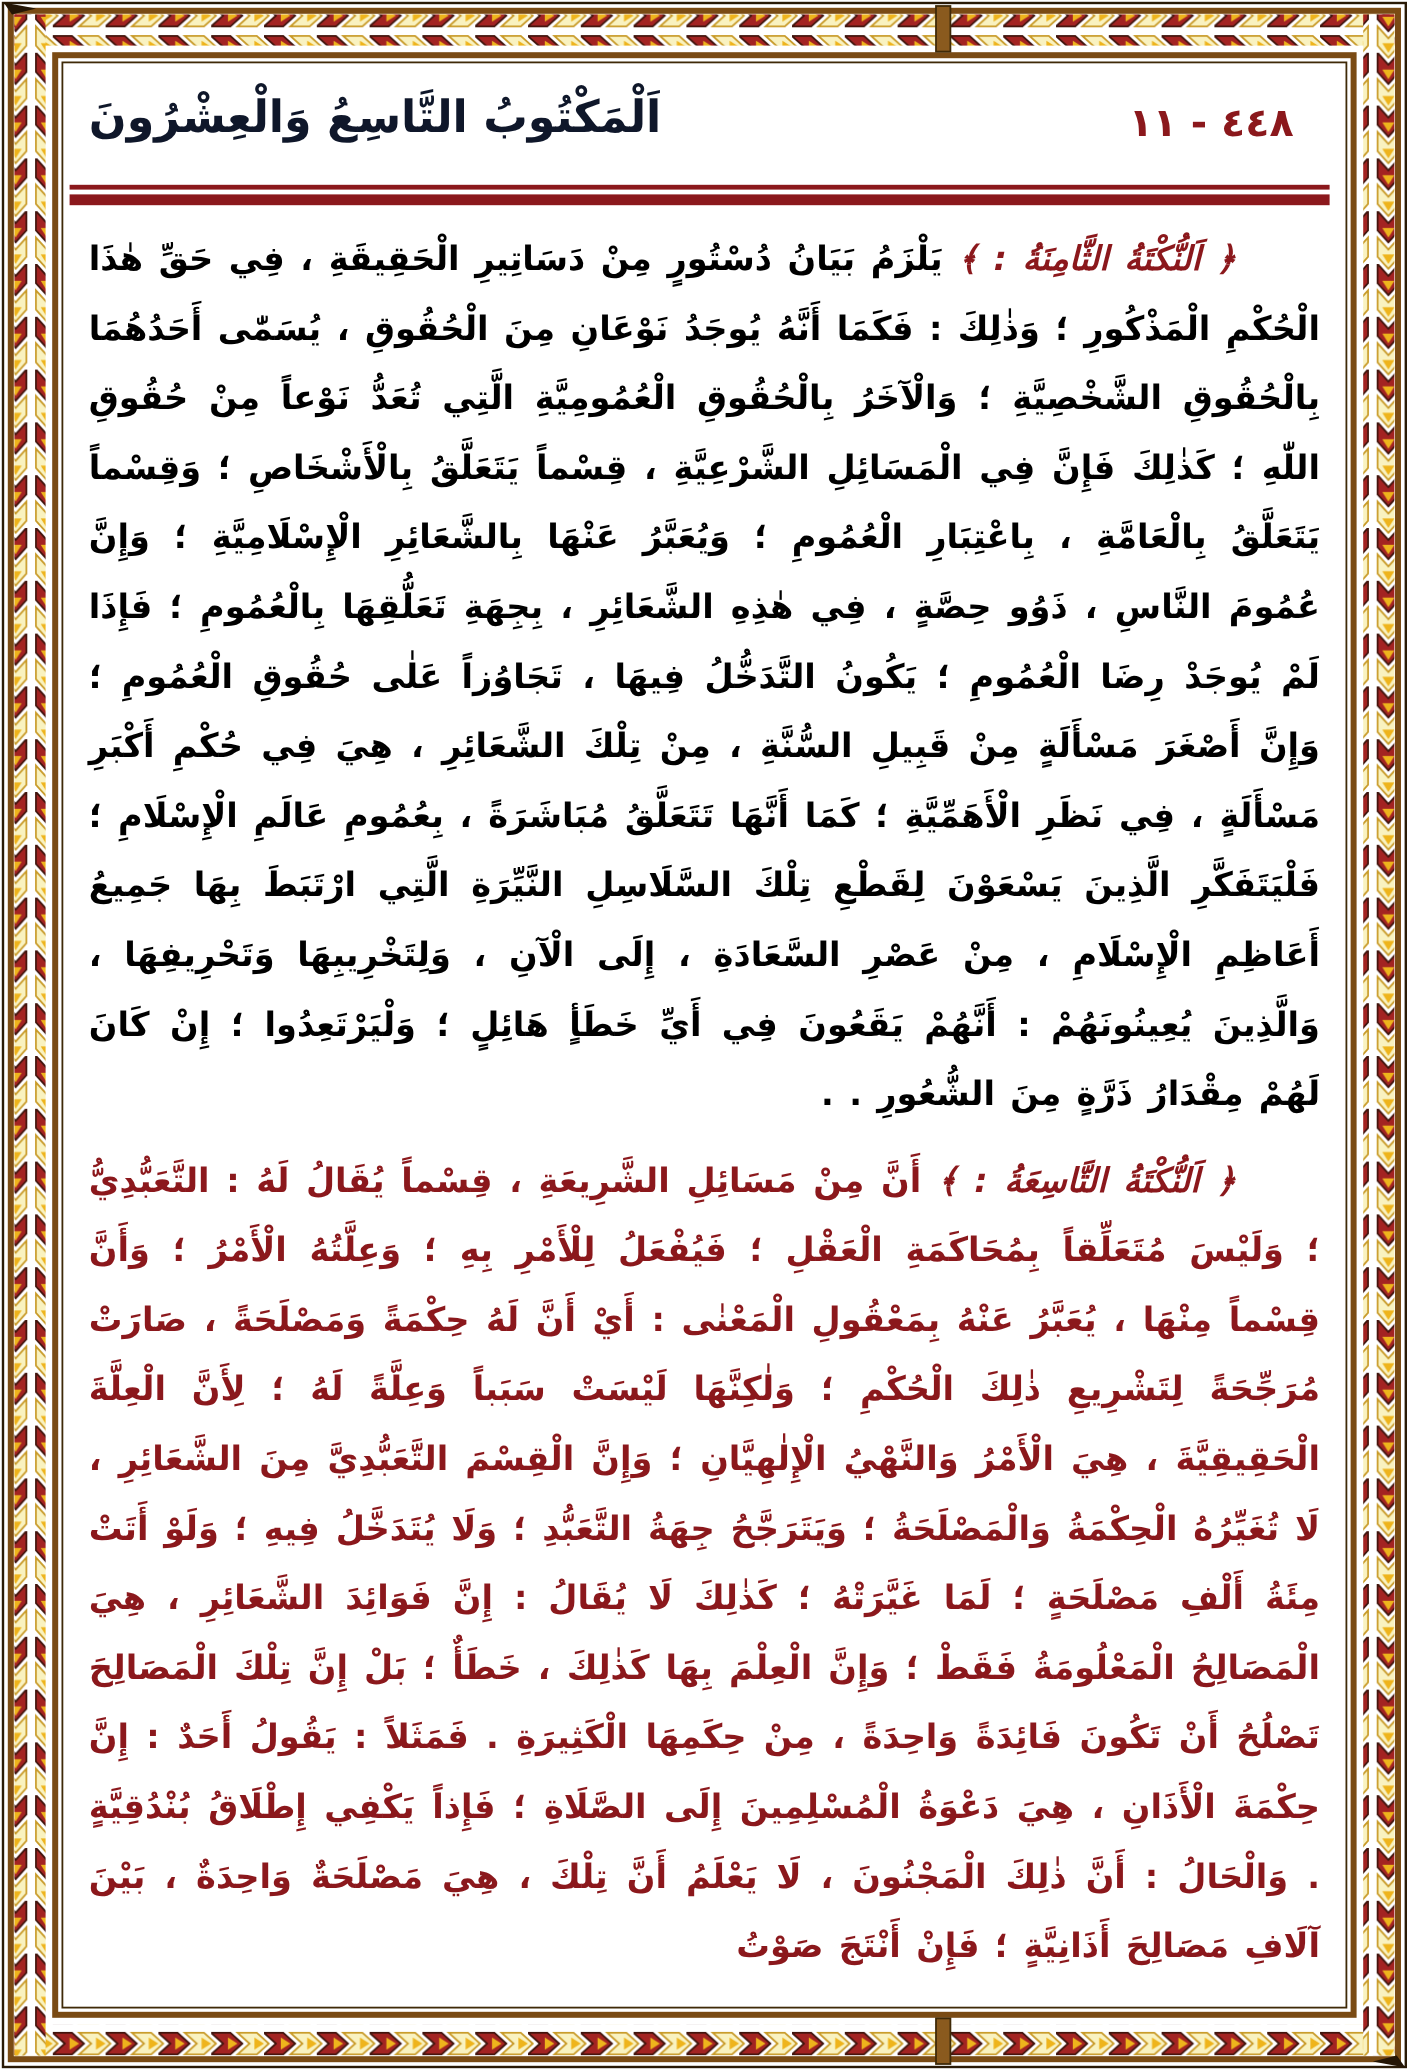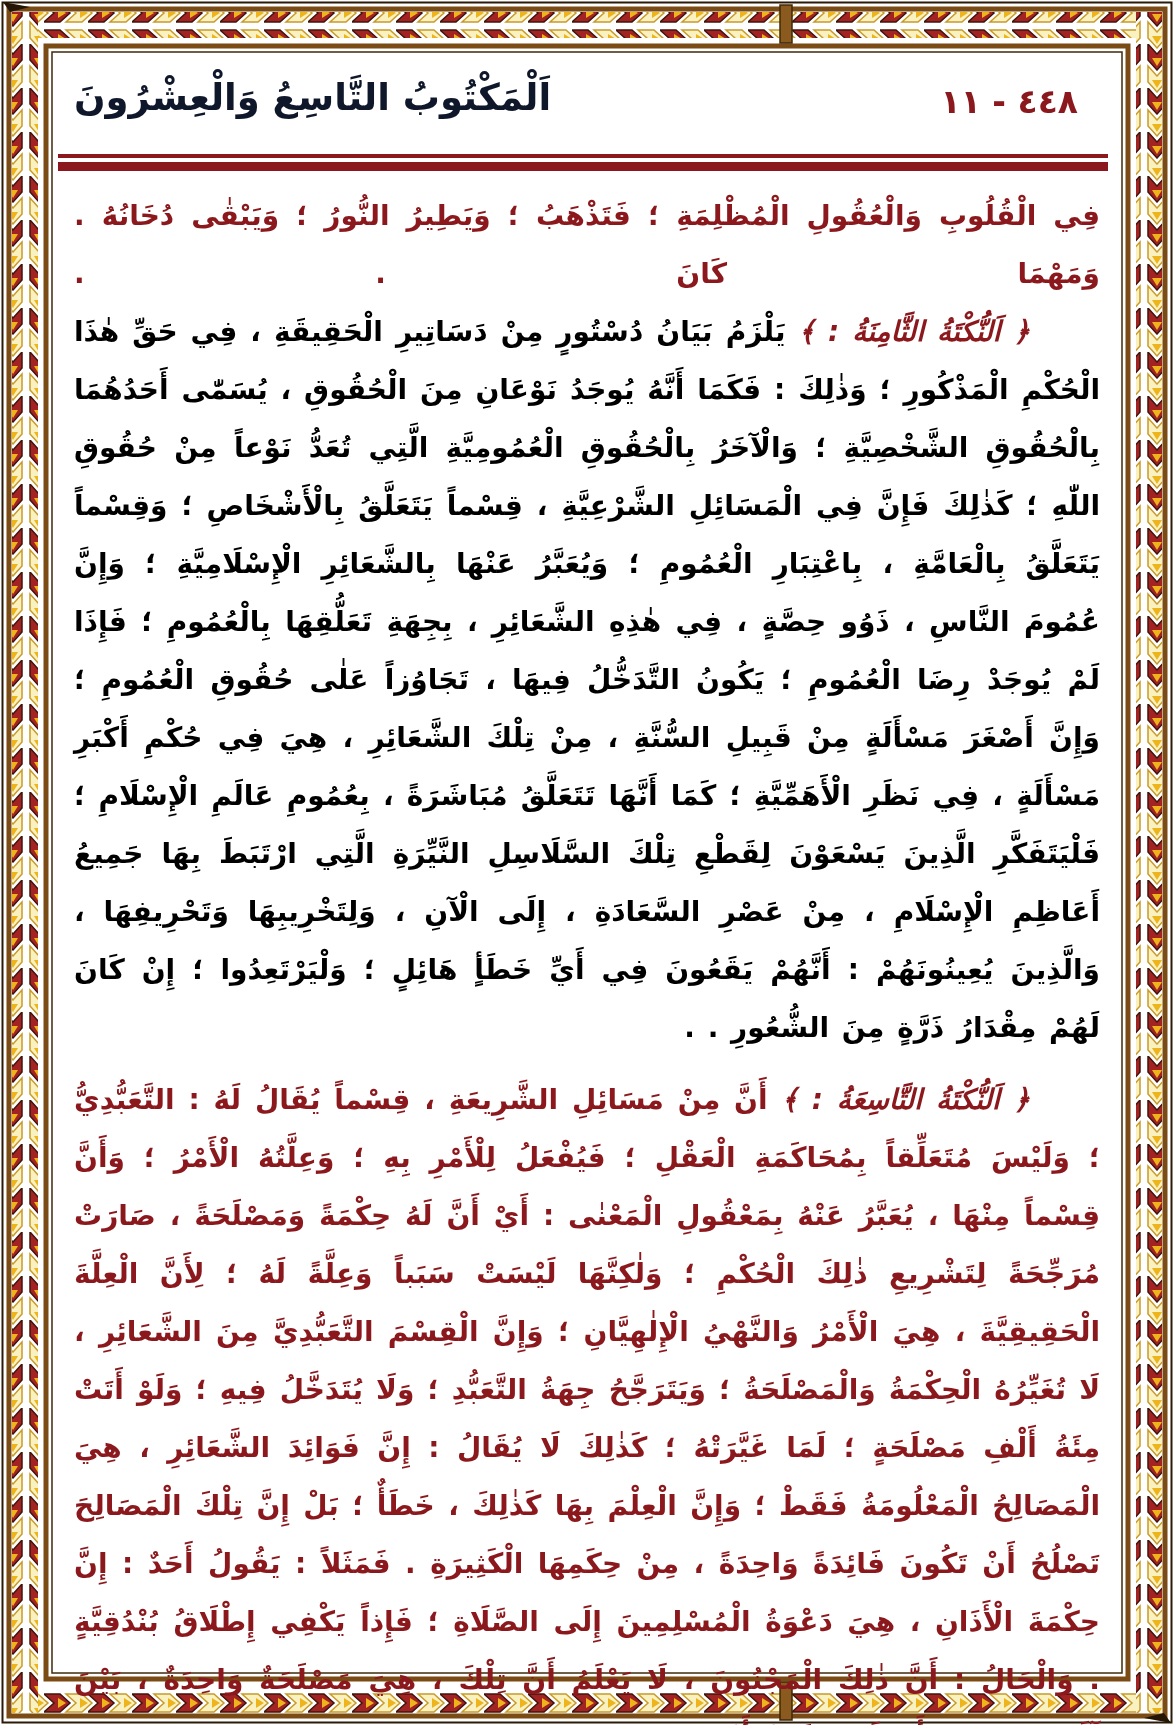--- a/index.html
+++ b/index.html
@@ -97,21 +97,20 @@
       <div class="title">اَلْمَكْتُوبُ التَّاسِعُ وَالْعِشْرُونَ</div>
     </div>
 
     <div class="rule">
       <div class="thin"></div>
       <div class="thick"></div>
     </div>
 
     <div class="bodytext">
 
-      <p class="para intro"><span>فِي الْقُلُوبِ وَالْعُقُولِ الْمُظْلِمَةِ ؛ فَتَذْهَبُ ؛ وَيَطِيرُ النُّورُ ؛ وَيَبْقٰى دُخَانُهُ . وَمَهْمَا كَانَ . .</span></p>
 
       <p class="para indent"><span class="lead">﴿ اَلنُّكْتَةُ الثَّامِنَةُ : ﴾</span> <span>يَلْزَمُ بَيَانُ دُسْتُورٍ مِنْ دَسَاتِيرِ الْحَقِيقَةِ ، فِي حَقِّ هٰذَا الْحُكْمِ الْمَذْكُورِ ؛ وَذٰلِكَ : فَكَمَا أَنَّهُ يُوجَدُ نَوْعَانِ مِنَ الْحُقُوقِ ، يُسَمّٰى أَحَدُهُمَا بِالْحُقُوقِ الشَّخْصِيَّةِ ؛ وَالْآخَرُ بِالْحُقُوقِ الْعُمُومِيَّةِ الَّتِي تُعَدُّ نَوْعاً مِنْ حُقُوقِ اللّٰهِ ؛ كَذٰلِكَ فَإِنَّ فِي الْمَسَائِلِ الشَّرْعِيَّةِ ، قِسْماً يَتَعَلَّقُ بِالْأَشْخَاصِ ؛ وَقِسْماً يَتَعَلَّقُ بِالْعَامَّةِ ، بِاعْتِبَارِ الْعُمُومِ ؛ وَيُعَبَّرُ عَنْهَا بِالشَّعَائِرِ الْإِسْلَامِيَّةِ ؛ وَإِنَّ عُمُومَ النَّاسِ ، ذَوُو حِصَّةٍ ، فِي هٰذِهِ الشَّعَائِرِ ، بِجِهَةِ تَعَلُّقِهَا بِالْعُمُومِ ؛ فَإِذَا لَمْ يُوجَدْ رِضَا الْعُمُومِ ؛ يَكُونُ التَّدَخُّلُ فِيهَا ، تَجَاوُزاً عَلٰى حُقُوقِ الْعُمُومِ ؛ وَإِنَّ أَصْغَرَ مَسْأَلَةٍ مِنْ قَبِيلِ السُّنَّةِ ، مِنْ تِلْكَ الشَّعَائِرِ ، هِيَ فِي حُكْمِ أَكْبَرِ مَسْأَلَةٍ ، فِي نَظَرِ الْأَهَمِّيَّةِ ؛ كَمَا أَنَّهَا تَتَعَلَّقُ مُبَاشَرَةً ، بِعُمُومِ عَالَمِ الْإِسْلَامِ ؛ فَلْيَتَفَكَّرِ الَّذِينَ يَسْعَوْنَ لِقَطْعِ تِلْكَ السَّلَاسِلِ النَّيِّرَةِ الَّتِي ارْتَبَطَ بِهَا جَمِيعُ أَعَاظِمِ الْإِسْلَامِ ، مِنْ عَصْرِ السَّعَادَةِ ، إِلَى الْآنِ ، وَلِتَخْرِيبِهَا وَتَحْرِيفِهَا ، وَالَّذِينَ يُعِينُونَهُمْ : أَنَّهُمْ يَقَعُونَ فِي أَيِّ خَطَأٍ هَائِلٍ ؛ وَلْيَرْتَعِدُوا ؛ إِنْ كَانَ لَهُمْ مِقْدَارُ ذَرَّةٍ مِنَ الشُّعُورِ . .</span></p>
 
       <p class="para indent red note9"><span class="lead">﴿ اَلنُّكْتَةُ التَّاسِعَةُ : ﴾</span> <span>أَنَّ مِنْ مَسَائِلِ الشَّرِيعَةِ ، قِسْماً يُقَالُ لَهُ : التَّعَبُّدِيُّ ؛ وَلَيْسَ مُتَعَلِّقاً بِمُحَاكَمَةِ الْعَقْلِ ؛ فَيُفْعَلُ لِلْأَمْرِ بِهِ ؛ وَعِلَّتُهُ الْأَمْرُ ؛ وَأَنَّ قِسْماً مِنْهَا ، يُعَبَّرُ عَنْهُ بِمَعْقُولِ الْمَعْنٰى : أَيْ أَنَّ لَهُ حِكْمَةً وَمَصْلَحَةً ، صَارَتْ مُرَجِّحَةً لِتَشْرِيعِ ذٰلِكَ الْحُكْمِ ؛ وَلٰكِنَّهَا لَيْسَتْ سَبَباً وَعِلَّةً لَهُ ؛ لِأَنَّ الْعِلَّةَ الْحَقِيقِيَّةَ ، هِيَ الْأَمْرُ وَالنَّهْيُ الْإِلٰهِيَّانِ ؛ وَإِنَّ الْقِسْمَ التَّعَبُّدِيَّ مِنَ الشَّعَائِرِ ، لَا تُغَيِّرُهُ الْحِكْمَةُ وَالْمَصْلَحَةُ ؛ وَيَتَرَجَّحُ جِهَةُ التَّعَبُّدِ ؛ وَلَا يُتَدَخَّلُ فِيهِ ؛ وَلَوْ أَتَتْ مِئَةُ أَلْفِ مَصْلَحَةٍ ؛ لَمَا غَيَّرَتْهُ ؛ كَذٰلِكَ لَا يُقَالُ : إِنَّ فَوَائِدَ الشَّعَائِرِ ، هِيَ الْمَصَالِحُ الْمَعْلُومَةُ فَقَطْ ؛ وَإِنَّ الْعِلْمَ بِهَا كَذٰلِكَ ، خَطَأٌ ؛ بَلْ إِنَّ تِلْكَ الْمَصَالِحَ تَصْلُحُ أَنْ تَكُونَ فَائِدَةً وَاحِدَةً ، مِنْ حِكَمِهَا الْكَثِيرَةِ . فَمَثَلاً : يَقُولُ أَحَدٌ : إِنَّ حِكْمَةَ الْأَذَانِ ، هِيَ دَعْوَةُ الْمُسْلِمِينَ إِلَى الصَّلَاةِ ؛ فَإِذاً يَكْفِي إِطْلَاقُ بُنْدُقِيَّةٍ . وَالْحَالُ : أَنَّ ذٰلِكَ الْمَجْنُونَ ، لَا يَعْلَمُ أَنَّ تِلْكَ ، هِيَ مَصْلَحَةٌ وَاحِدَةٌ ، بَيْنَ آلَافِ مَصَالِحَ أَذَانِيَّةٍ ؛ فَإِنْ أَنْتَجَ صَوْتُ</span></p>
 
     </div>
   </div>
 </div>
 
 </body></html>

